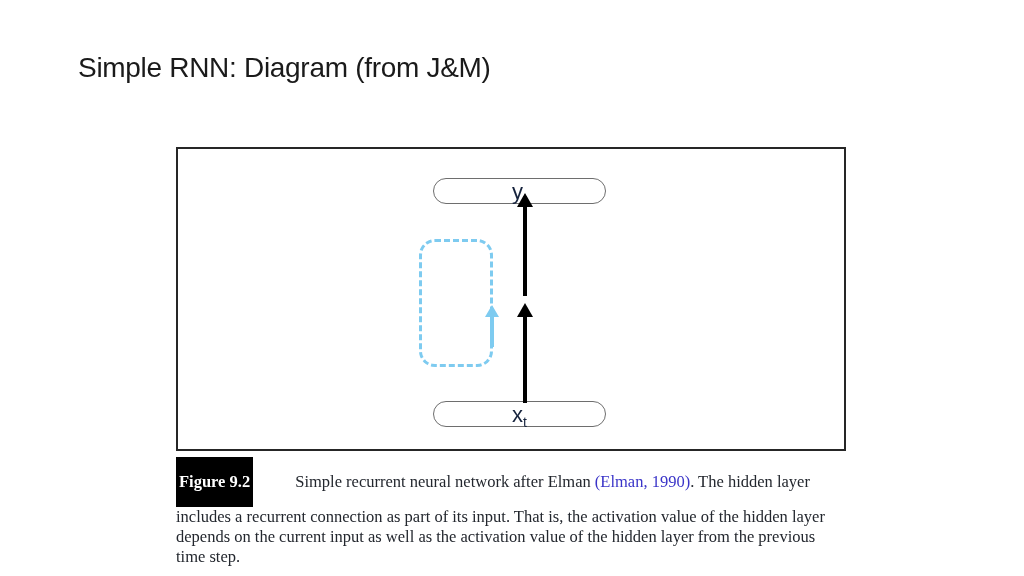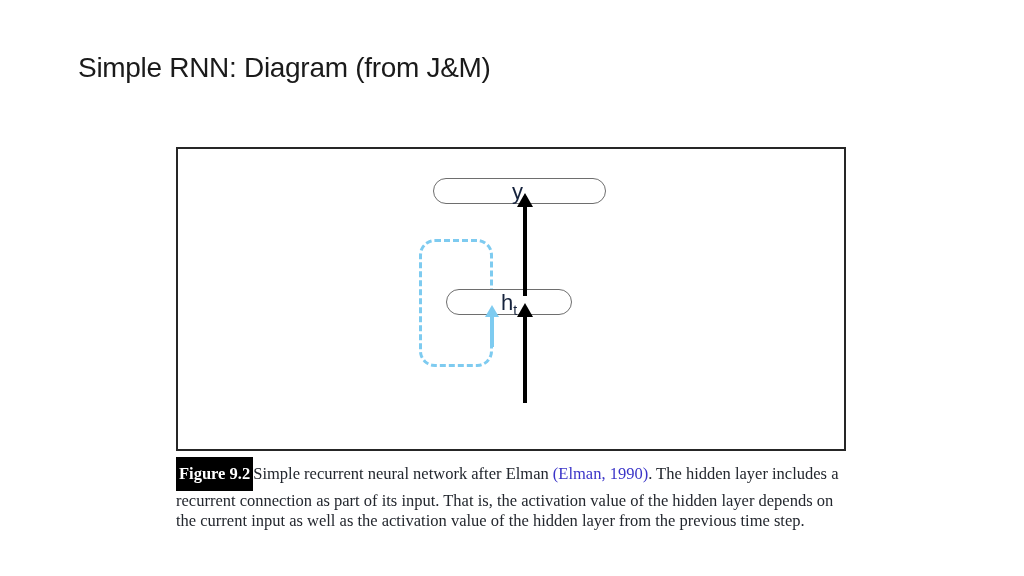--- a/index.html
+++ b/index.html
@@ -145,45 +145,46 @@
     text-align: left;
   }
   #caption-tag {
     display: inline-block;
     background: #000000;
     color: #ffffff;
     font-family: "Liberation Serif", serif;
     font-weight: bold;
     font-size: 16.5px;
     line-height: 18px;
-    padding: 8px 3px;
+    padding: 16px 3px;
+    margin-right: 10px;
     vertical-align: baseline;
   }
   .caption-cite { color: #3a34c8; }
-  #caption-text { display: inline; }
+  #caption-text { display: inline; margin-left: 32px; }
 </style>
 </head>
 <body>
 
 <div id="slide-title">Simple RNN: Diagram (from J&amp;M)</div>
 
 <div id="figure-block">
 
   <div id="diagram-frame">
 
     <div id="recurrent-region"></div>
 
     <div id="node-y" class="node-box">
       <span class="node-label"><span>y</span><span class="sub">t</span></span>
     </div>
 
-    <div id="node-h" class="node-box">
-      <span class="node-label"><span>h</span><span class="sub">t</span></span>
+
+    <div id="node-x" class="node-box">
+      <span class="node-label"><span>x</span><span class="sub">t</span></span>
     </div>
-
 
     <div id="arrow-h-to-y" class="arrow-black"></div>
     <div id="arrow-x-to-h" class="arrow-black"></div>
     <div id="arrow-recurrent"></div>
 
   </div>
 
   <div id="figure-caption">
     <span id="caption-tag">Figure 9.2</span><span id="caption-text"><span>Simple recurrent neural network after Elman </span><span class="caption-cite">(Elman, 1990)</span><span>. The hidden layer includes a recurrent connection as part of its input. That is, the activation value of the hidden layer depends on the current input as well as the activation value of the hidden layer from the previous time step.</span></span>
   </div>

